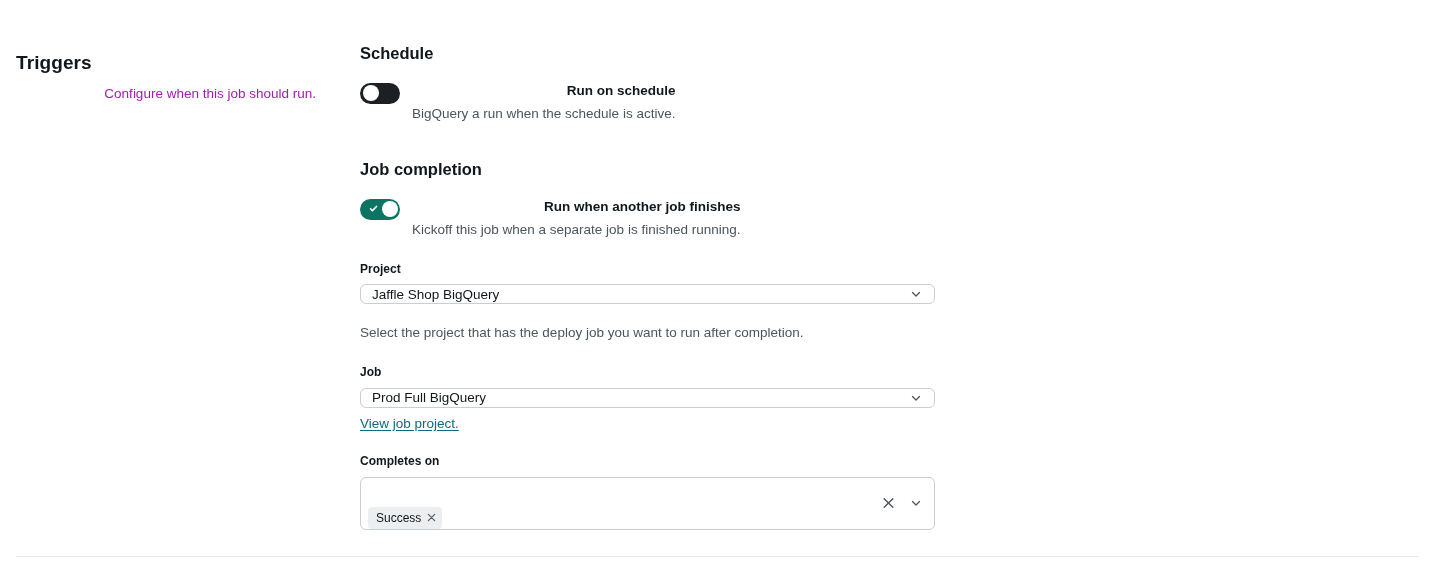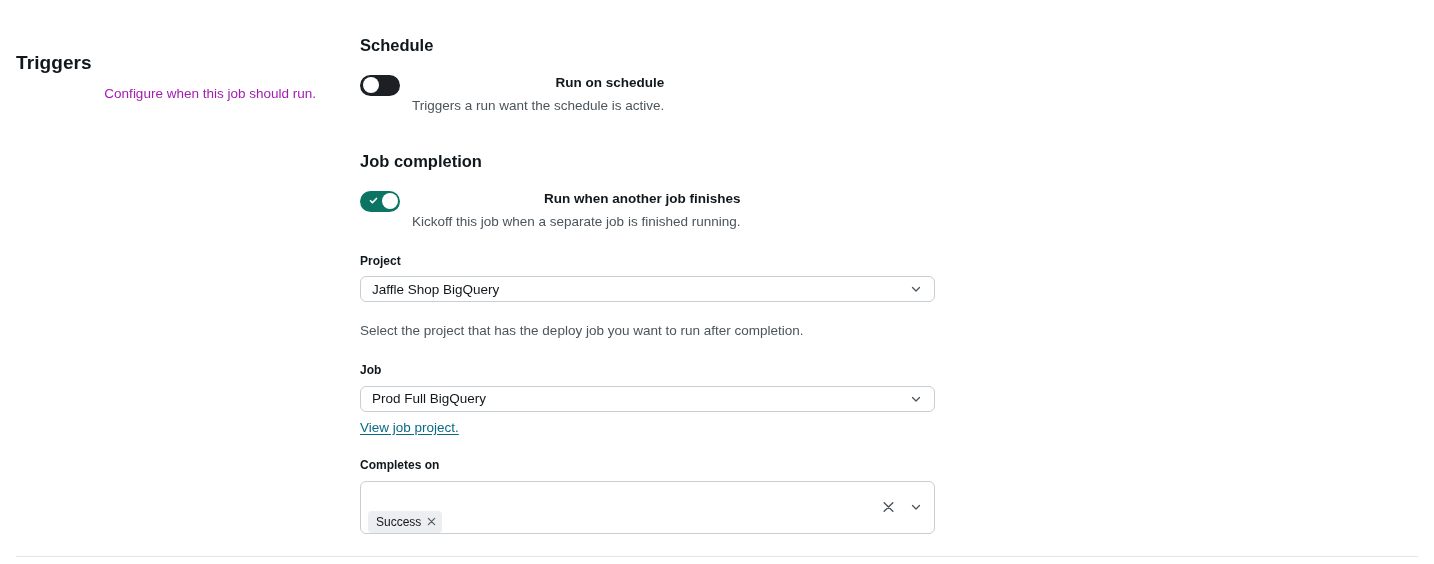--- a/index.html
+++ b/index.html
@@ -43,21 +43,21 @@
     color: #a21caf;
     margin: 0;
     line-height: 1.4;
     text-align: right;
   }
 
   
   .right-col {
     position: absolute;
     left: 360px;
-    top: 36px;
+    top: 44px;
     width: 600px;
   }
 
   .group-heading {
     font-size: 16.5px;
     font-weight: bold;
     color: #10181d;
     margin: 0 0 18px 0;
     line-height: 1.2;
   }
@@ -133,21 +133,21 @@
     font-size: 12px;
     font-weight: bold;
     color: #10181d;
     display: block;
     margin-bottom: 7px;
     line-height: 1.3;
   }
   .select {
     position: relative;
     width: 575px;
-    height: 26px;
+    height: 20px;
     border: 1px solid #c9ced2;
     border-radius: 6px;
     background: #ffffff;
     display: flex;
     align-items: center;
     padding: 0 38px 0 11px;
     font-size: 13.5px;
     color: #10181d;
     cursor: pointer;
   }
@@ -252,21 +252,21 @@
   <div class="right-col">
 
     <h3 class="group-heading">Schedule</h3>
 
     <div class="toggle-row">
       <div class="toggle">
         <span class="knob"></span>
       </div>
       <div class="toggle-texts">
         <span class="toggle-label">Run on schedule</span>
-        <span class="toggle-help">Triggers a run want the schedule is active.</span>
+        <span class="toggle-help">BigQuery a run when the schedule is active.</span>
       </div>
     </div>
 
     <h3 class="group-heading second">Job completion</h3>
 
     <div class="toggle-row">
       <div class="toggle on">
         <span class="knob"></span>
         <span class="check">
           <svg viewBox="0 0 12 12" width="9" height="9" fill="none" stroke="currentColor" stroke-width="2.2" stroke-linecap="round" stroke-linejoin="round">

